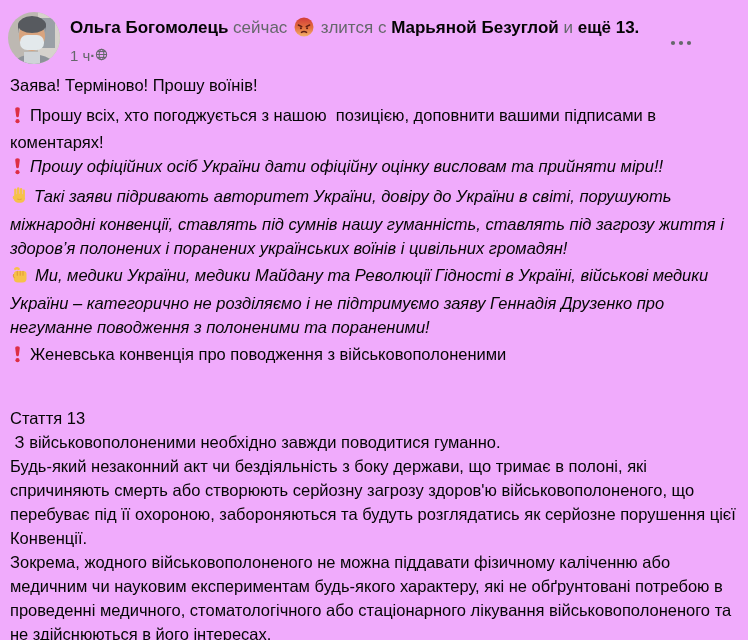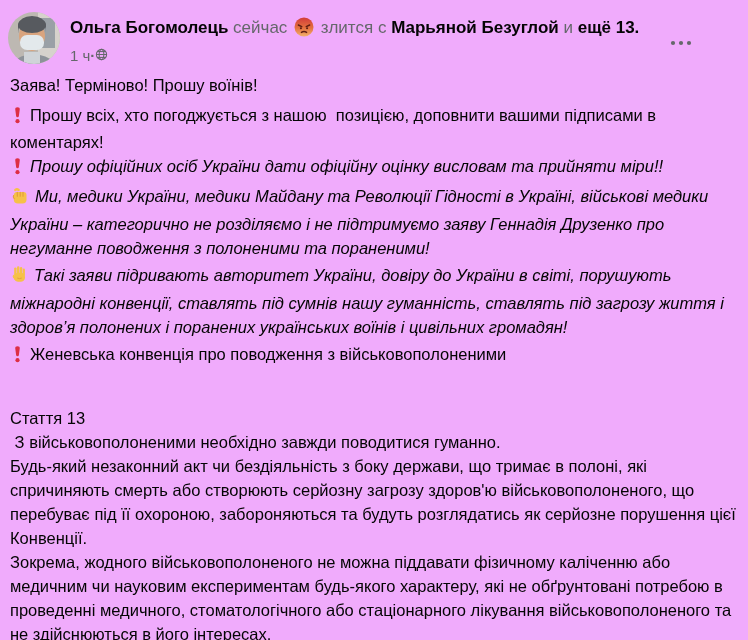--- a/index.html
+++ b/index.html
@@ -163,39 +163,39 @@
             <path d="M6 1 Q8.7 1 8.45 3.4 L7.5 10.6 Q7.35 12 6 12 Q4.65 12 4.5 10.6 L3.55 3.4 Q3.3 1 6 1 Z" fill="#DD2E44"></path>
             <circle cx="6" cy="16.2" r="2.25" fill="#DD2E44"></circle>
           </svg></span><span class="ptext">Прошу всіх, хто погоджується з нашою  позицією, доповнити вашими підписами в коментарях!</span></p>
 
 
     <p class="para mb3"><span class="pemoji excl"><svg width="11" height="18" viewBox="0 0 12 19">
             <path d="M6 1 Q8.7 1 8.45 3.4 L7.5 10.6 Q7.35 12 6 12 Q4.65 12 4.5 10.6 L3.55 3.4 Q3.3 1 6 1 Z" fill="#DD2E44"></path>
             <circle cx="6" cy="16.2" r="2.25" fill="#DD2E44"></circle>
           </svg></span><span class="ptext">Прошу офіційних осіб України дати офіційну оцінку висловам та прийняти міри!!</span></p>
 
-    <p class="para mb3"><span class="pemoji"><svg width="20" height="20" viewBox="0 0 20 20">
-            <path d="M3.8 9.5 Q3.8 6 7 6 L13.5 6 Q16.5 6 16.5 9 L16.5 13.5 Q16.5 17.5 12.5 17.5 L8 17.5 Q3.8 17.5 3.8 13.5 Z" fill="#F6C148"></path>
-            <path d="M7.3 6.4 V10.2 M10.2 6.2 V10.2 M13 6.4 V10.2" stroke="#E29B3B" stroke-width="1.1" fill="none" stroke-linecap="round"></path>
-            <path d="M4.2 12.6 Q2.6 11.4 3.6 9.6" stroke="#E29B3B" stroke-width="1.1" fill="none" stroke-linecap="round"></path>
-            <path d="M5.3 3.9 Q7 2.6 8.6 3.9" stroke="#F6C148" stroke-width="2.4" fill="none" stroke-linecap="round"></path>
-          </svg></span><span class="ptext">Ми, медики України, медики Майдану та Революції Гідності в Україні, військові медики України – категорично не розділяємо і не підтримуємо заяву Геннадія Друзенко про негуманне поводження з полоненими та пораненими!</span></p>
-
     <p class="para mb3"><span class="pemoji"><svg width="19" height="20" viewBox="0 0 20 20">
             <g fill="#F6C148">
               <rect x="4.4" y="2" width="2.5" height="9" rx="1.25"></rect>
               <rect x="7.4" y="0.8" width="2.5" height="10" rx="1.25"></rect>
               <rect x="10.4" y="1.6" width="2.5" height="9.4" rx="1.25"></rect>
               <rect x="13.4" y="3.2" width="2.3" height="8" rx="1.15"></rect>
               <rect x="4.2" y="7.6" width="11.6" height="9.6" rx="4.6"></rect>
               <path d="M4.6 9.4 Q2 10.4 3.2 12.6 L5.4 15.6 Z"></path>
             </g>
             <path d="M7.6 13.2 Q10 14.4 12.4 13.2" stroke="#E29B3B" stroke-width="0.9" fill="none"></path>
           </svg></span><span class="ptext">Такі заяви підривають авторитет України, довіру до України в світі, порушують міжнародні конвенції, ставлять під сумнів нашу гуманність, ставлять під загрозу життя і здоров’я полонених і поранених українських воїнів і цивільних громадян!</span></p>
 
+    <p class="para mb3"><span class="pemoji"><svg width="20" height="20" viewBox="0 0 20 20">
+            <path d="M3.8 9.5 Q3.8 6 7 6 L13.5 6 Q16.5 6 16.5 9 L16.5 13.5 Q16.5 17.5 12.5 17.5 L8 17.5 Q3.8 17.5 3.8 13.5 Z" fill="#F6C148"></path>
+            <path d="M7.3 6.4 V10.2 M10.2 6.2 V10.2 M13 6.4 V10.2" stroke="#E29B3B" stroke-width="1.1" fill="none" stroke-linecap="round"></path>
+            <path d="M4.2 12.6 Q2.6 11.4 3.6 9.6" stroke="#E29B3B" stroke-width="1.1" fill="none" stroke-linecap="round"></path>
+            <path d="M5.3 3.9 Q7 2.6 8.6 3.9" stroke="#F6C148" stroke-width="2.4" fill="none" stroke-linecap="round"></path>
+          </svg></span><span class="ptext">Ми, медики України, медики Майдану та Революції Гідності в Україні, військові медики України – категорично не розділяємо і не підтримуємо заяву Геннадія Друзенко про негуманне поводження з полоненими та пораненими!</span></p>
+
     <p class="para"><span class="pemoji excl"><svg width="11" height="18" viewBox="0 0 12 19">
             <path d="M6 1 Q8.7 1 8.45 3.4 L7.5 10.6 Q7.35 12 6 12 Q4.65 12 4.5 10.6 L3.55 3.4 Q3.3 1 6 1 Z" fill="#DD2E44"></path>
             <circle cx="6" cy="16.2" r="2.25" fill="#DD2E44"></circle>
           </svg></span><span class="ptext">Женевська конвенція про поводження з військовополоненими</span></p>
 
     <p class="para mb2"><span class="ptext">Стаття 13
  З військовополоненими необхідно завжди поводитися гуманно.
 Будь-який незаконний акт чи бездіяльність з боку держави, що тримає в полоні, які спричиняють смерть або створюють серйозну загрозу здоров'ю військовополоненого, що перебуває під її охороною, забороняються та будуть розглядатись як серйозне порушення цієї Конвенції.
 Зокрема, жодного військовополоненого не можна піддавати фізичному каліченню або медичним чи науковим експериментам будь-якого характеру, які не обґрунтовані потребою в проведенні медичного, стоматологічного або стаціонарного лікування військовополоненого та не здійснюються в його інтересах.</span></p>
 

